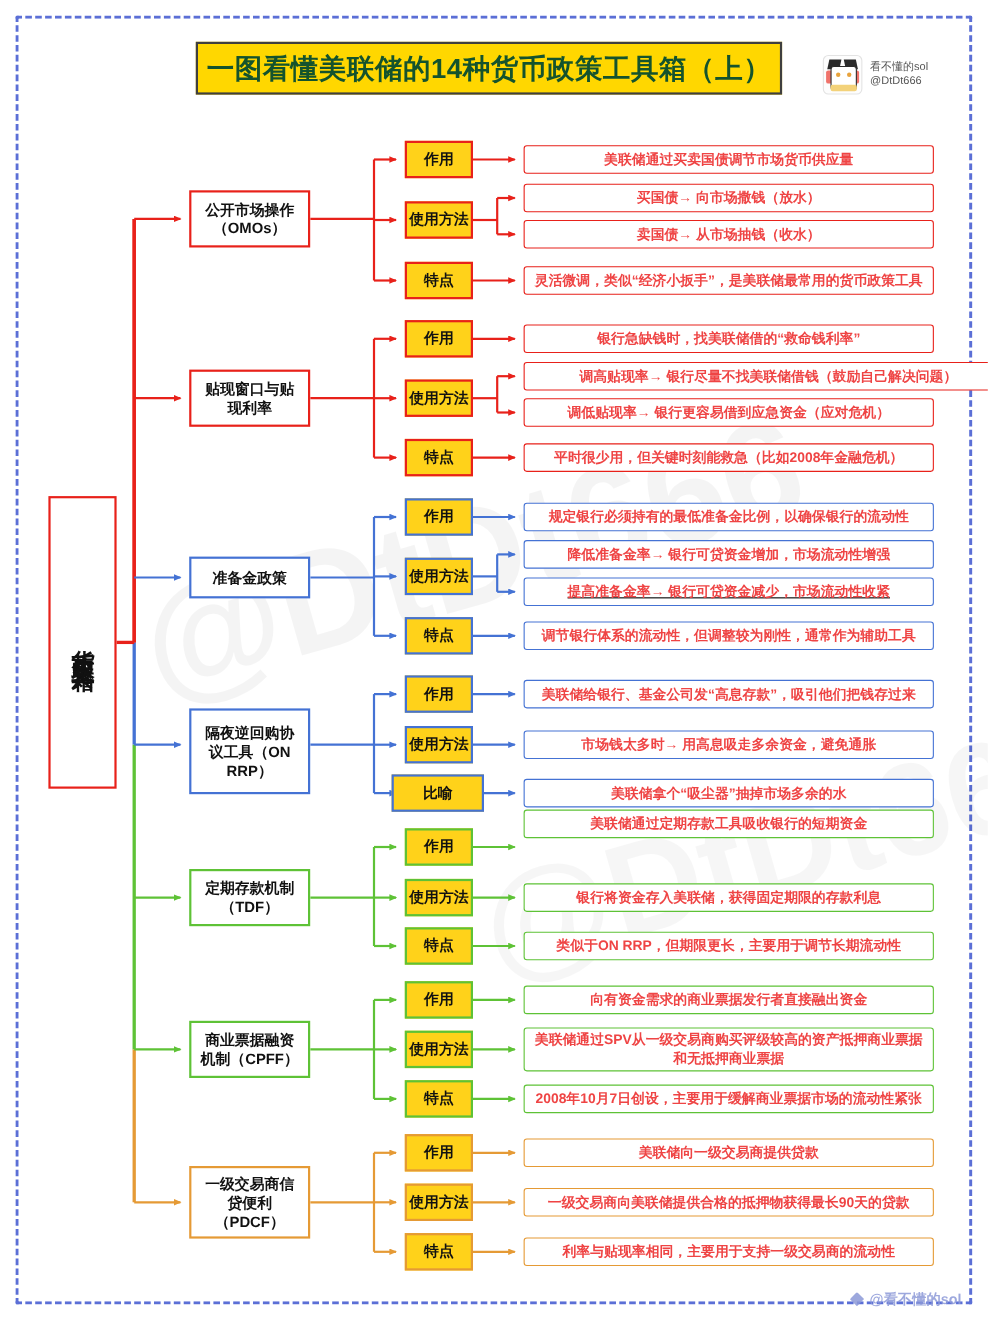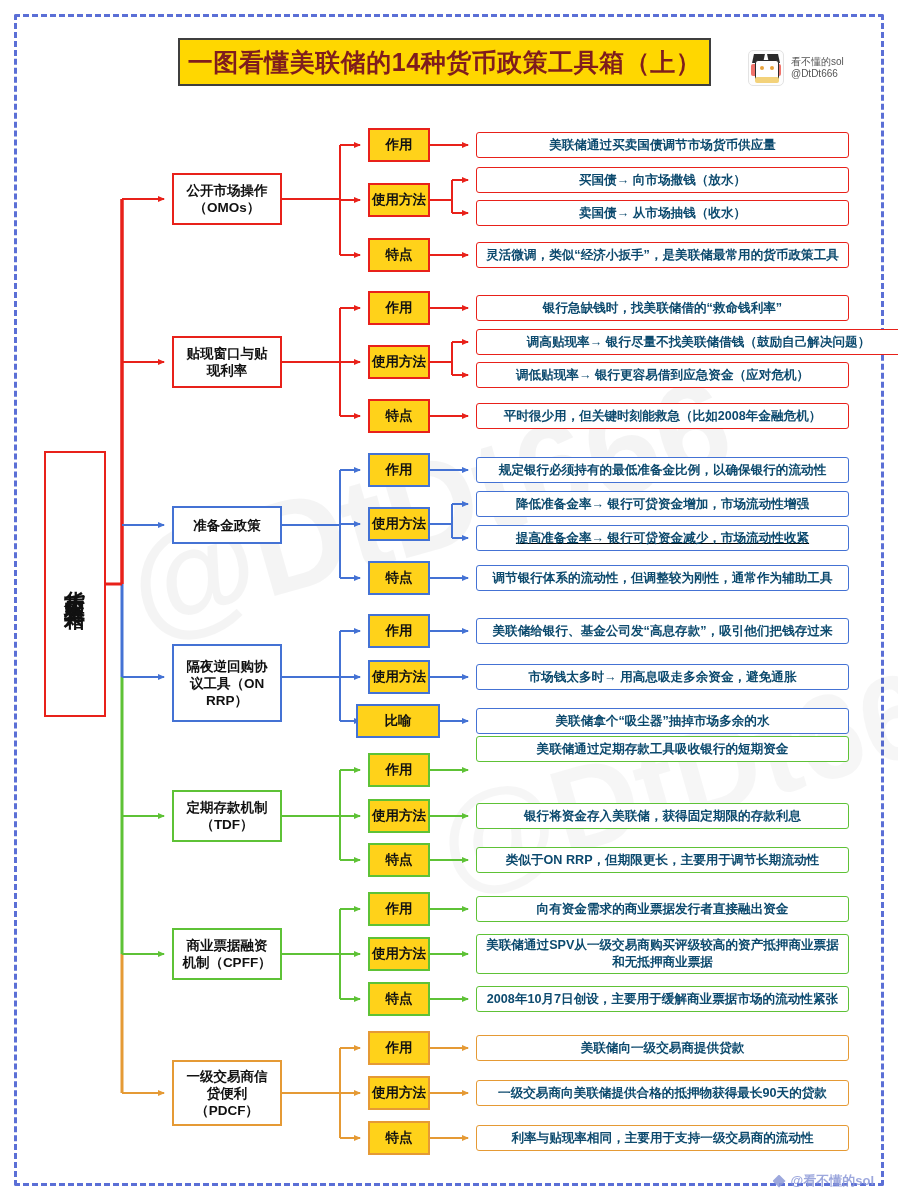--- a/index.html
+++ b/index.html
@@ -26,21 +26,21 @@
   
   #title-bar {
     position: absolute;
     left: 178px; top: 38px;
     width: 533px; height: 48px;
     background: #FFD700;
     border: 2px solid #3f3f3f;
     display: flex; align-items: center; justify-content: center;
   }
   #title-bar .t {
-    font-size: 25px; font-weight: bold; color: #7f1d1d;
+    font-size: 25px; font-weight: bold; color: #14532d;
     letter-spacing: 0.5px; white-space: nowrap;
   }
   #brand {
     position: absolute; left: 748px; top: 50px;
     display: flex; align-items: center; gap: 7px;
   }
   #brand .avatar {
     width: 36px; height: 36px; border-radius: 5px;
     background: #fdfdfd; border: 1px solid #e3e3e3;
     position: relative; overflow: hidden; flex: none;
@@ -119,21 +119,21 @@
     text-align: center;
   }
   .chip .lbl { font-size: 13.5px; font-weight: bold; color: #111; }
   .leaf {
     position: absolute; background: #fff;
     border-width: 1.6px; border-style: solid;
     border-radius: 3px;
     display: flex; align-items: center; justify-content: center;
     text-align: center; padding: 2px 8px;
   }
-  .leaf .lbl { font-size: 12.6px; font-weight: bold; color: #0c4a6e; line-height: 1.35; }
+  .leaf .lbl { font-size: 12.6px; font-weight: bold; color: #ef4444; line-height: 1.35; }
   
   .c-red    { border-color: #E8211A; }
   .c-blue   { border-color: #4472D4; }
   .c-green  { border-color: #5EC236; }
   .c-orange { border-color: #E59A35; }
 </style>
 </head>
 <body>
 
 <div id="page">

